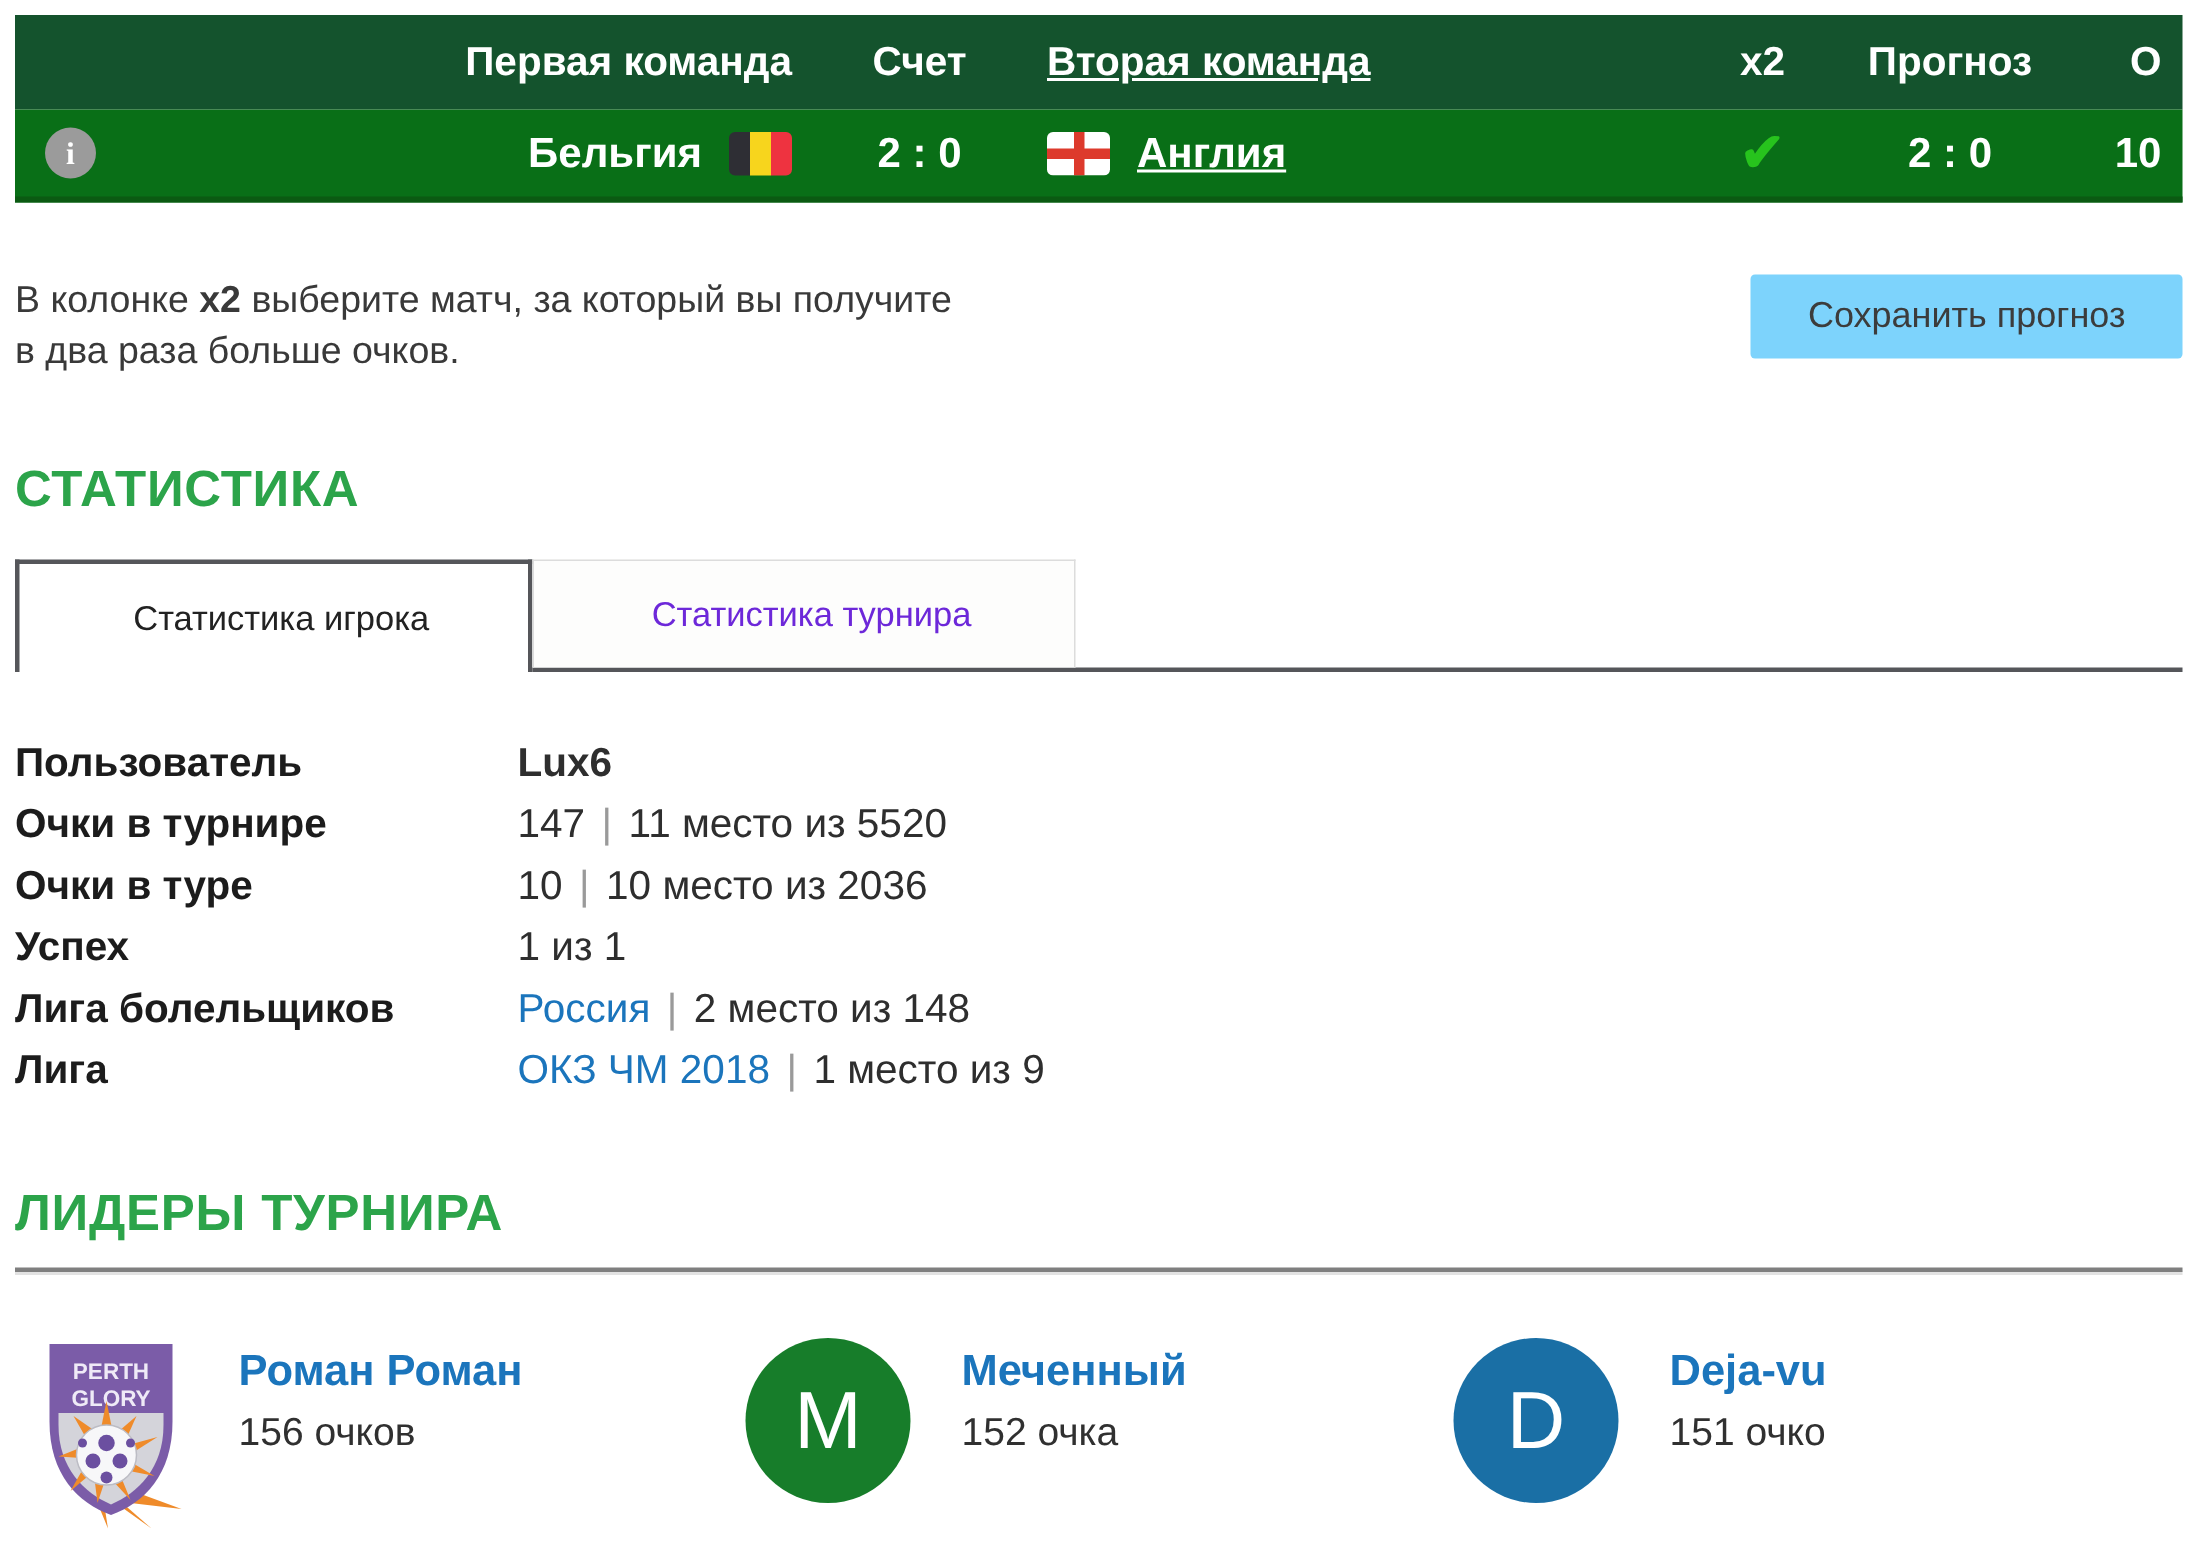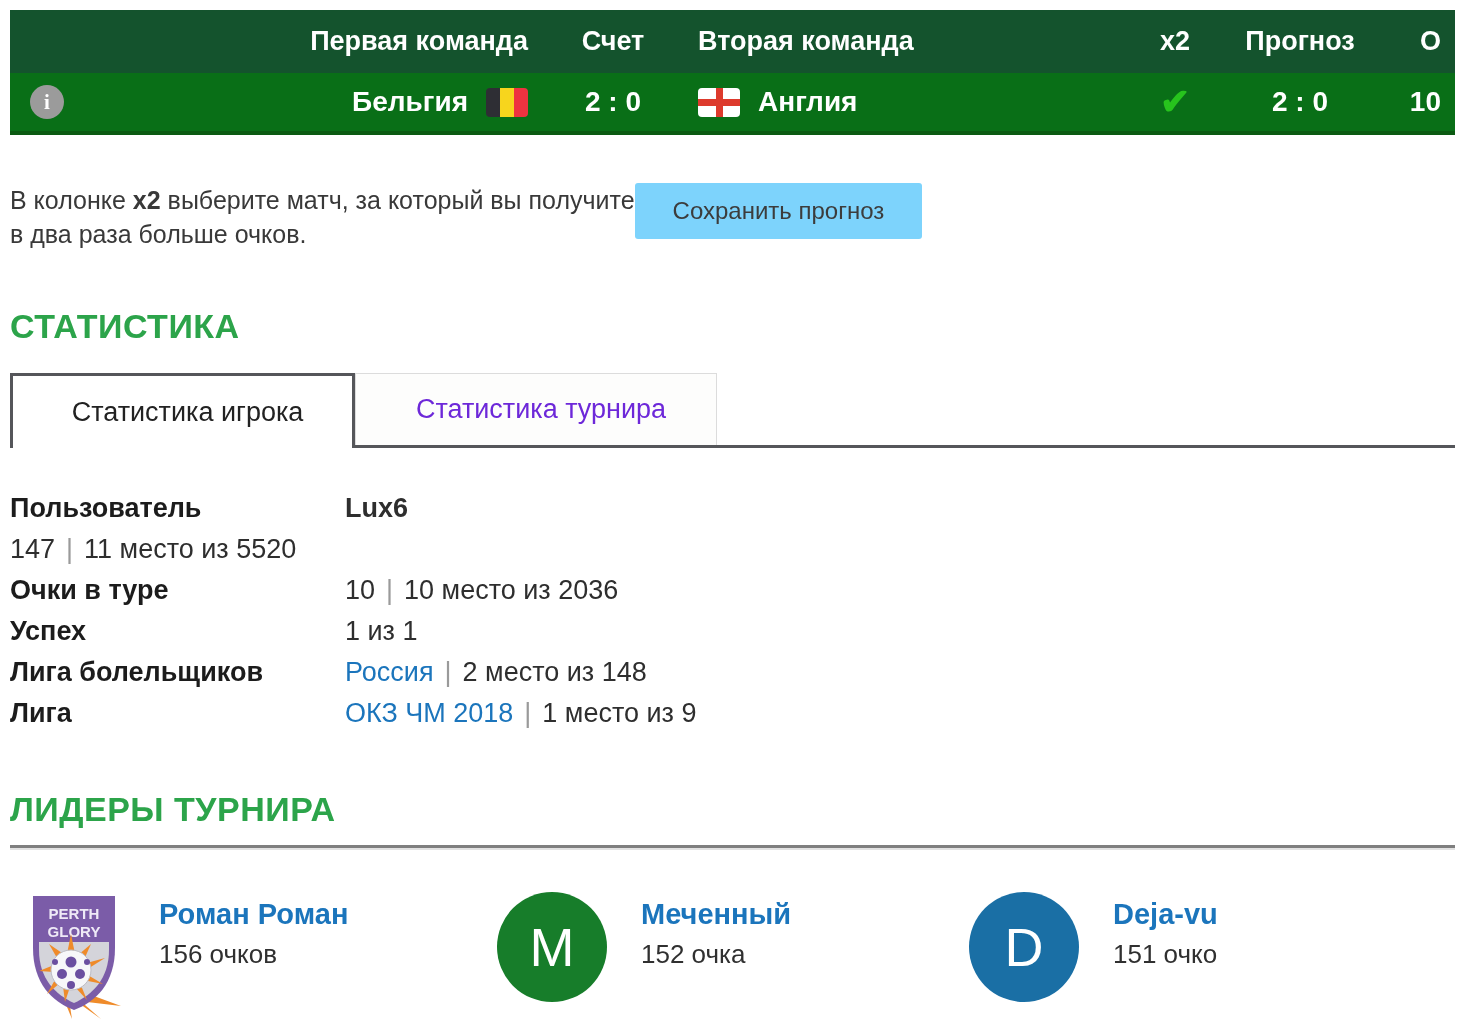--- a/index.html
+++ b/index.html
@@ -9,49 +9,49 @@
 
   
   .thead { display:flex; align-items:center; background:#14532d; color:#fff;
            font-weight:bold; font-size:27px; height:63px; }
   .trow  { display:flex; align-items:center; background:#096f17; color:#fff;
            font-weight:bold; font-size:28px; height:62px;
            border-bottom:4px solid #0b5a12; }
   .c-info { width:80px; display:flex; align-items:center; padding-left:20px; }
   .c-team1 { width:438px; display:flex; align-items:center; justify-content:flex-end; gap:18px; text-align:right; }
   .c-score { width:170px; text-align:center; justify-content:center; display:flex; align-items:center; }
-  .c-team2 { width:437px; display:flex; align-items:center; justify-content:flex-start; gap:18px; }
+  .c-team2 { width:437px; display:flex; align-items:center; justify-content:flex-start; gap:18px;text-decoration:underline; }
   .c-x2 { width:80px; display:flex; justify-content:center; align-items:center; }
   .c-prog { width:170px; display:flex; justify-content:center; align-items:center; }
   .c-pts { width:70px; display:flex; justify-content:flex-end; padding-right:14px; align-items:center; }
 
   .info-icon { width:34px; height:34px; border-radius:50%; background:#9b9b9b;
                color:#fff; display:flex; align-items:center; justify-content:center;
                font:bold 21px "Liberation Serif", serif; cursor:pointer; }
   .flag { width:42px; height:29px; border-radius:4px; flex:0 0 auto; }
   .flag-be { background:linear-gradient(90deg,#2e2e34 0 33.4%,#f7d51d 33.4% 66.7%,#ee3340 66.7% 100%); }
   .flag-en { background:
       linear-gradient(#dd3a2c,#dd3a2c) center/100% 7px no-repeat,
       linear-gradient(#dd3a2c,#dd3a2c) center/7px 100% no-repeat, #fff; }
   .check { color:#27c31d; font-size:36px; font-weight:bold; line-height:1; cursor:pointer; }
 
   
-  .hint-row { display:flex; margin-top:48px; padding-right:0; }
+  .hint-row { display:flex; justify-content:space-between; margin-top:48px; padding-right:0; }
   .hint { font-size:25px; color:#393939; line-height:34px; }
   .save-btn { background:#7dd3fc; border:none; border-radius:3px; color:#3c3c3c;
               font-family:"Liberation Sans",sans-serif; font-size:24px;
               padding:0 38px; height:56px; align-self:flex-start; cursor:pointer; }
 
   
   .sec-title { margin-top:56px; font-size:34px; font-weight:700; color:#2ca44a; letter-spacing:0.5px; }
 
   
   .tabs { margin-top:27px; display:flex; align-items:flex-end; border-bottom:3px solid #55565a; }
   .tab { height:72px; display:flex; align-items:center; justify-content:center;
-         font-size:27px; cursor:pointer;padding-left:10px; }
+         font-size:23px; cursor:pointer;padding-left:10px; }
   .tab.active { width:345px; height:75px; margin-bottom:-3px; background:#fff;
                 border:3px solid #55565a; border-bottom:none; color:#222; }
   .tab.inactive { width:362px; border:1px solid #dcdcdc; border-bottom:none;
                   background:#fdfdfc; color:#6d28d9; }
 
   
   .stats { margin-top:40px; font-size:27px; line-height:41px; color:#2e2e2e; }
   .srow { display:flex; align-items:flex-start; }
   .slabel { width:335px; font-weight:bold; color:#1c1c1c; flex:0 0 auto; }
   .sep { color:#9a9a9a; margin:0 11px; }
@@ -118,20 +118,21 @@
     <div class="tab active">Статистика игрока</div>
     <div class="tab inactive">Статистика турнира</div>
   </div>
 
   <div class="stats">
     <div class="srow">
       <div class="slabel">Пользователь</div>
       <div><b>Lux6</b></div>
     </div>
     <div class="srow">
+      <div class="slabel">Очки в турнире</div>
       <div><span>147</span><span class="sep">|</span><span>11 место из 5520</span></div>
     </div>
     <div class="srow">
       <div class="slabel">Очки в туре</div>
       <div><span>10</span><span class="sep">|</span><span>10 место из 2036</span></div>
     </div>
     <div class="srow">
       <div class="slabel">Успех</div>
       <div><span>1 из 1</span></div>
     </div>

